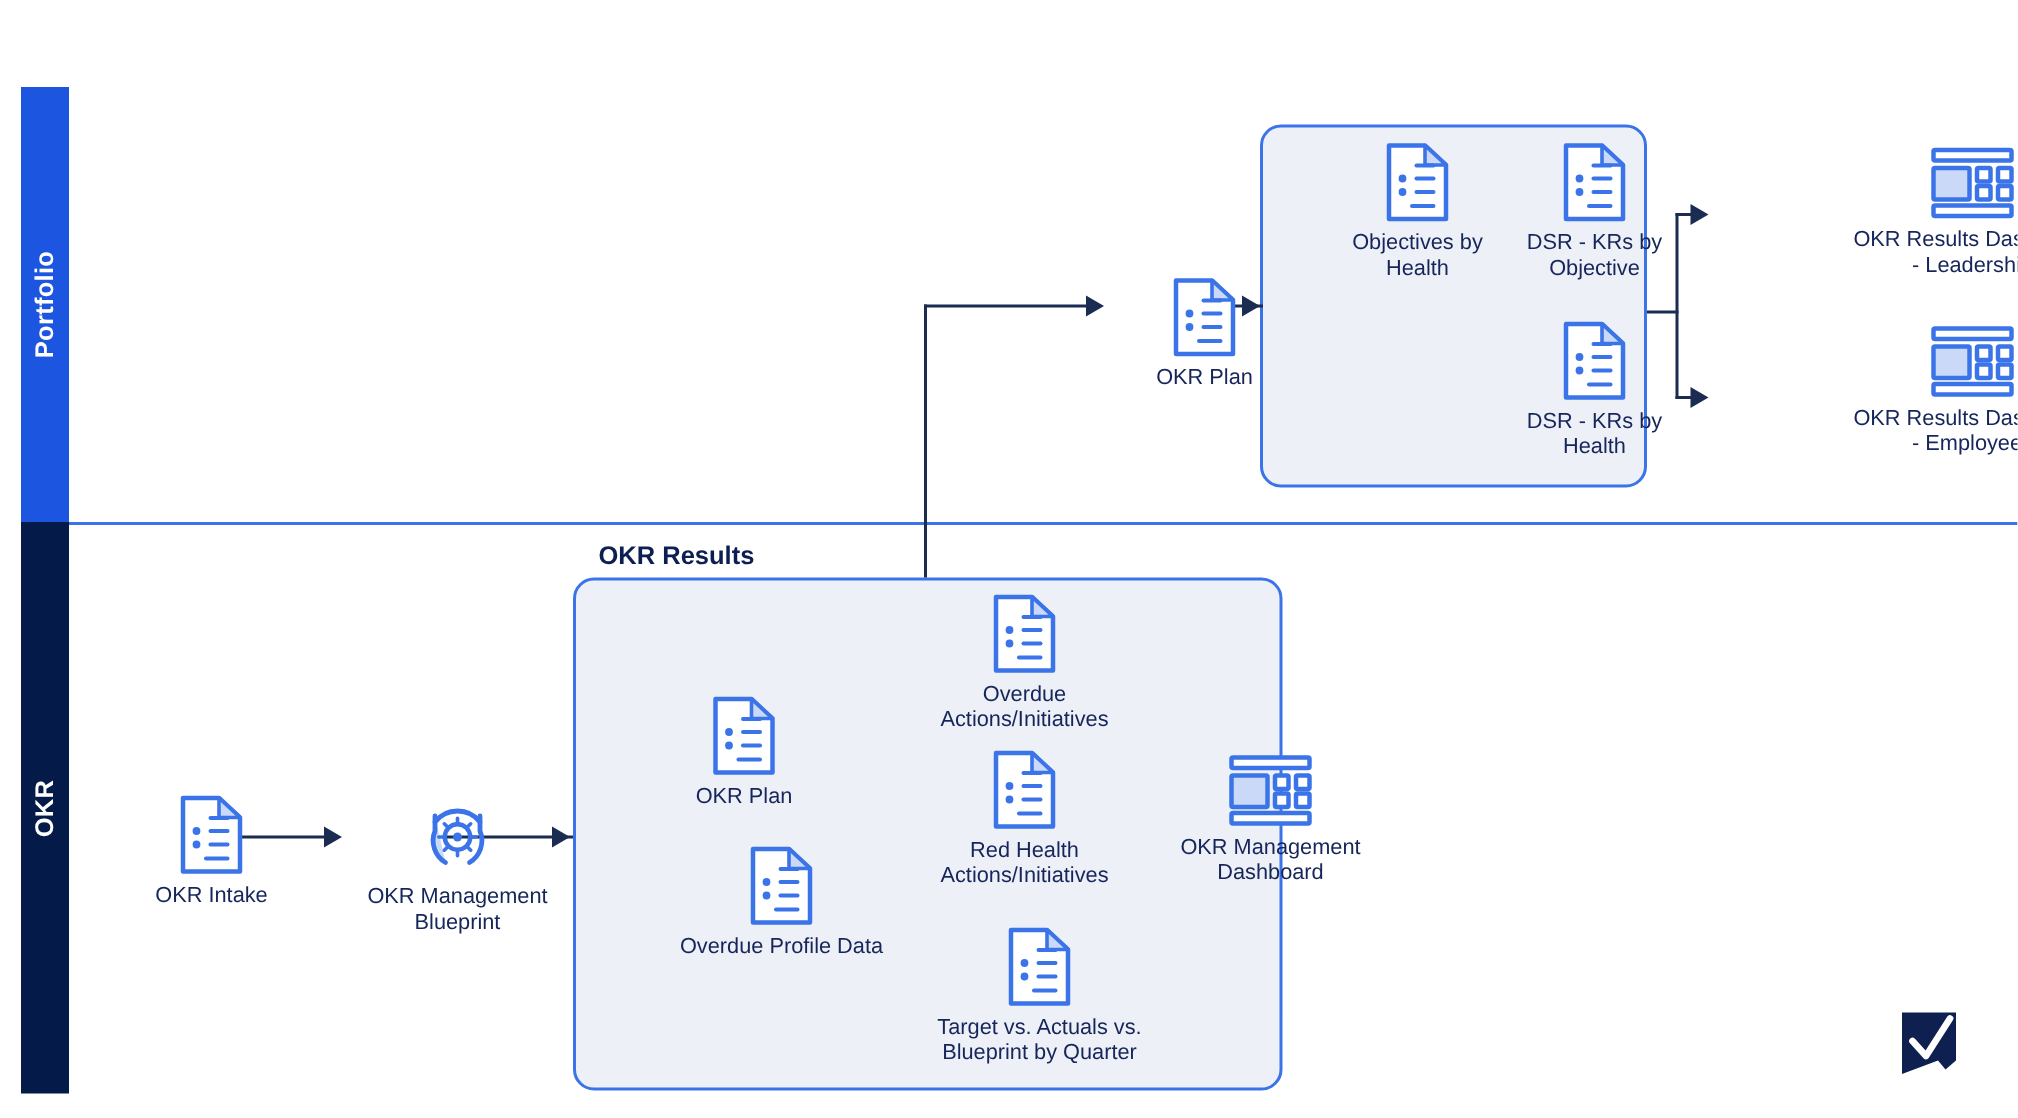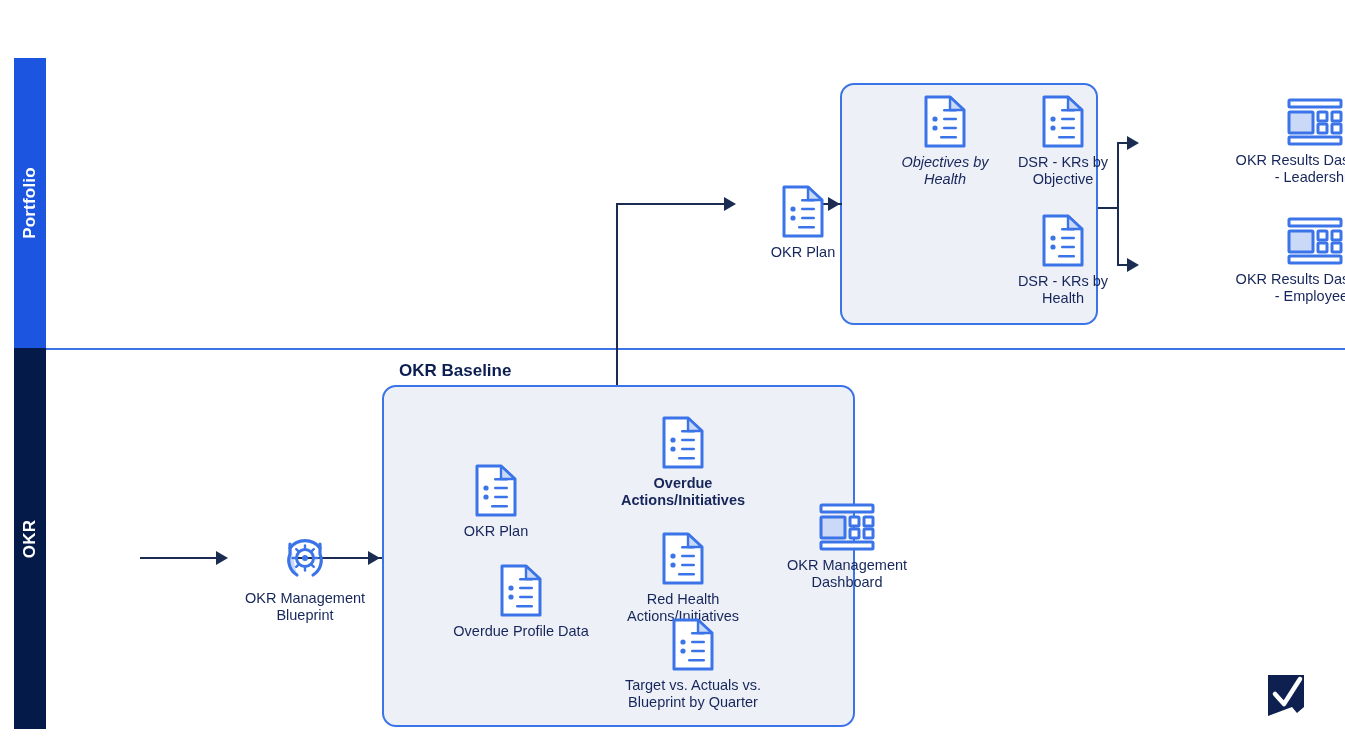--- a/index.html
+++ b/index.html
@@ -75,21 +75,21 @@
   <div class="band band-portfolio">
     <span class="band-label">Portfolio</span>
   </div>
   <div class="band band-okr">
     <span class="band-label">OKR</span>
   </div>
   <div class="lane-divider"></div>
 
   <div class="group" id="group-portfolio"></div>
   <div class="group" id="group-toolkit"></div>
-  <div class="group-title" id="toolkit-title">OKR Baseline</div>
+  <div class="group-title" id="toolkit-title">OKR Results</div>
 
   <div class="conn h-line" style="left:140px;top:557px;width:78px;"></div>
   <div class="arrow-r" style="left:216px;top:551px;"></div>
 
   <div class="conn h-line" style="left:296px;top:557px;width:86px;"></div>
   <div class="arrow-r" style="left:368px;top:551px;"></div>
 
   <div class="conn v-line" style="left:616px;top:203px;height:182px;"></div>
   <div class="conn h-line" style="left:616px;top:203px;width:118px;"></div>
   <div class="arrow-r" style="left:724px;top:197px;"></div>
@@ -126,21 +126,21 @@
         <path d="M4 2 H28 L42 15 V51 H4 Z" fill="#ffffff" stroke="#3b74e8" stroke-width="3" stroke-linejoin="round"></path>
         <path d="M28 2 L28 15 L42 15 Z" fill="#c9d9f7" stroke="#3b74e8" stroke-width="2.4" stroke-linejoin="round"></path>
         <circle cx="13" cy="24" r="2.6" fill="#3b74e8"></circle>
         <circle cx="13" cy="33" r="2.6" fill="#3b74e8"></circle>
         <rect x="21" y="14" width="14" height="2.6" rx="1.3" fill="#3b74e8"></rect>
         <rect x="21" y="22.7" width="14" height="2.6" rx="1.3" fill="#3b74e8"></rect>
         <rect x="21" y="31.7" width="14" height="2.6" rx="1.3" fill="#3b74e8"></rect>
         <rect x="18" y="41" width="17" height="2.6" rx="1.3" fill="#3b74e8"></rect>
       </svg>
     </div>
-    <div class="label" style="width:118px;font-style:italic;">Objectives by
+    <div class="label" style="width:118px;">Objectives by
 Health</div>
   </div>
 
   <div class="node" style="left:1003px;top:95px;">
     <div class="ico-doc">
       <svg width="46" height="53" viewBox="0 0 46 53">
         <path d="M4 2 H28 L42 15 V51 H4 Z" fill="#ffffff" stroke="#3b74e8" stroke-width="3" stroke-linejoin="round"></path>
         <path d="M28 2 L28 15 L42 15 Z" fill="#c9d9f7" stroke="#3b74e8" stroke-width="2.4" stroke-linejoin="round"></path>
         <circle cx="13" cy="24" r="2.6" fill="#3b74e8"></circle>
         <circle cx="13" cy="33" r="2.6" fill="#3b74e8"></circle>
@@ -196,20 +196,35 @@
         <rect x="45" y="14" width="9" height="9" rx="1" fill="#ffffff" stroke="#3b74e8" stroke-width="3"></rect>
         <rect x="31" y="26" width="9" height="9" rx="1" fill="#ffffff" stroke="#3b74e8" stroke-width="3"></rect>
         <rect x="45" y="26" width="9" height="9" rx="1" fill="#ffffff" stroke="#3b74e8" stroke-width="3"></rect>
         <rect x="2" y="39" width="52" height="7" rx="1" fill="#ffffff" stroke="#3b74e8" stroke-width="3"></rect>
       </svg>
     </div>
     <div class="label" style="width:200px;">OKR Results Dashboard
 - Employees</div>
   </div>
 
+  <div class="node" style="left:86px;top:530px;">
+    <div class="ico-doc">
+      <svg width="46" height="53" viewBox="0 0 46 53">
+        <path d="M4 2 H28 L42 15 V51 H4 Z" fill="#ffffff" stroke="#3b74e8" stroke-width="3" stroke-linejoin="round"></path>
+        <path d="M28 2 L28 15 L42 15 Z" fill="#c9d9f7" stroke="#3b74e8" stroke-width="2.4" stroke-linejoin="round"></path>
+        <circle cx="13" cy="24" r="2.6" fill="#3b74e8"></circle>
+        <circle cx="13" cy="33" r="2.6" fill="#3b74e8"></circle>
+        <rect x="21" y="14" width="14" height="2.6" rx="1.3" fill="#3b74e8"></rect>
+        <rect x="21" y="22.7" width="14" height="2.6" rx="1.3" fill="#3b74e8"></rect>
+        <rect x="21" y="31.7" width="14" height="2.6" rx="1.3" fill="#3b74e8"></rect>
+        <rect x="18" y="41" width="17" height="2.6" rx="1.3" fill="#3b74e8"></rect>
+      </svg>
+    </div>
+    <div class="label" style="width:110px;">OKR Intake</div>
+  </div>
 
   <div class="node" style="left:230px;top:530px;">
     <div class="ico-bp">
       <svg width="54" height="54" viewBox="0 0 54 54">
         <path d="M12 18 A19 19 0 0 1 42 18" fill="none" stroke="#3b74e8" stroke-width="3.2" stroke-linecap="round"></path>
         <path d="M19 45 A17 17 0 0 1 12 24 L12 14" fill="#c9d9f7" stroke="#3b74e8" stroke-width="3.2" stroke-linejoin="round" stroke-linecap="round"></path>
         <path d="M35 45 A17 17 0 0 0 42 24 L42 14" fill="none" stroke="#3b74e8" stroke-width="3.2" stroke-linejoin="round" stroke-linecap="round"></path>
         <circle cx="27" cy="28" r="8.5" fill="none" stroke="#3b74e8" stroke-width="3"></circle>
         <circle cx="27" cy="28" r="3" fill="#3b74e8"></circle>
         <g stroke="#3b74e8" stroke-width="2.4" stroke-linecap="round">
@@ -253,38 +268,38 @@
         <circle cx="13" cy="33" r="2.6" fill="#3b74e8"></circle>
         <rect x="21" y="14" width="14" height="2.6" rx="1.3" fill="#3b74e8"></rect>
         <rect x="21" y="22.7" width="14" height="2.6" rx="1.3" fill="#3b74e8"></rect>
         <rect x="21" y="31.7" width="14" height="2.6" rx="1.3" fill="#3b74e8"></rect>
         <rect x="18" y="41" width="17" height="2.6" rx="1.3" fill="#3b74e8"></rect>
       </svg>
     </div>
     <div class="label" style="width:170px;">Overdue Profile Data</div>
   </div>
 
-  <div class="node" style="left:593px;top:416px;font-weight:bold;">
+  <div class="node" style="left:593px;top:396px;">
     <div class="ico-doc">
       <svg width="46" height="53" viewBox="0 0 46 53">
         <path d="M4 2 H28 L42 15 V51 H4 Z" fill="#ffffff" stroke="#3b74e8" stroke-width="3" stroke-linejoin="round"></path>
         <path d="M28 2 L28 15 L42 15 Z" fill="#c9d9f7" stroke="#3b74e8" stroke-width="2.4" stroke-linejoin="round"></path>
         <circle cx="13" cy="24" r="2.6" fill="#3b74e8"></circle>
         <circle cx="13" cy="33" r="2.6" fill="#3b74e8"></circle>
         <rect x="21" y="14" width="14" height="2.6" rx="1.3" fill="#3b74e8"></rect>
         <rect x="21" y="22.7" width="14" height="2.6" rx="1.3" fill="#3b74e8"></rect>
         <rect x="21" y="31.7" width="14" height="2.6" rx="1.3" fill="#3b74e8"></rect>
         <rect x="18" y="41" width="17" height="2.6" rx="1.3" fill="#3b74e8"></rect>
       </svg>
     </div>
     <div class="label" style="width:180px;">Overdue
 Actions/Initiatives</div>
   </div>
 
-  <div class="node" style="left:593px;top:532px;">
+  <div class="node" style="left:593px;top:500px;">
     <div class="ico-doc">
       <svg width="46" height="53" viewBox="0 0 46 53">
         <path d="M4 2 H28 L42 15 V51 H4 Z" fill="#ffffff" stroke="#3b74e8" stroke-width="3" stroke-linejoin="round"></path>
         <path d="M28 2 L28 15 L42 15 Z" fill="#c9d9f7" stroke="#3b74e8" stroke-width="2.4" stroke-linejoin="round"></path>
         <circle cx="13" cy="24" r="2.6" fill="#3b74e8"></circle>
         <circle cx="13" cy="33" r="2.6" fill="#3b74e8"></circle>
         <rect x="21" y="14" width="14" height="2.6" rx="1.3" fill="#3b74e8"></rect>
         <rect x="21" y="22.7" width="14" height="2.6" rx="1.3" fill="#3b74e8"></rect>
         <rect x="21" y="31.7" width="14" height="2.6" rx="1.3" fill="#3b74e8"></rect>
         <rect x="18" y="41" width="17" height="2.6" rx="1.3" fill="#3b74e8"></rect>

